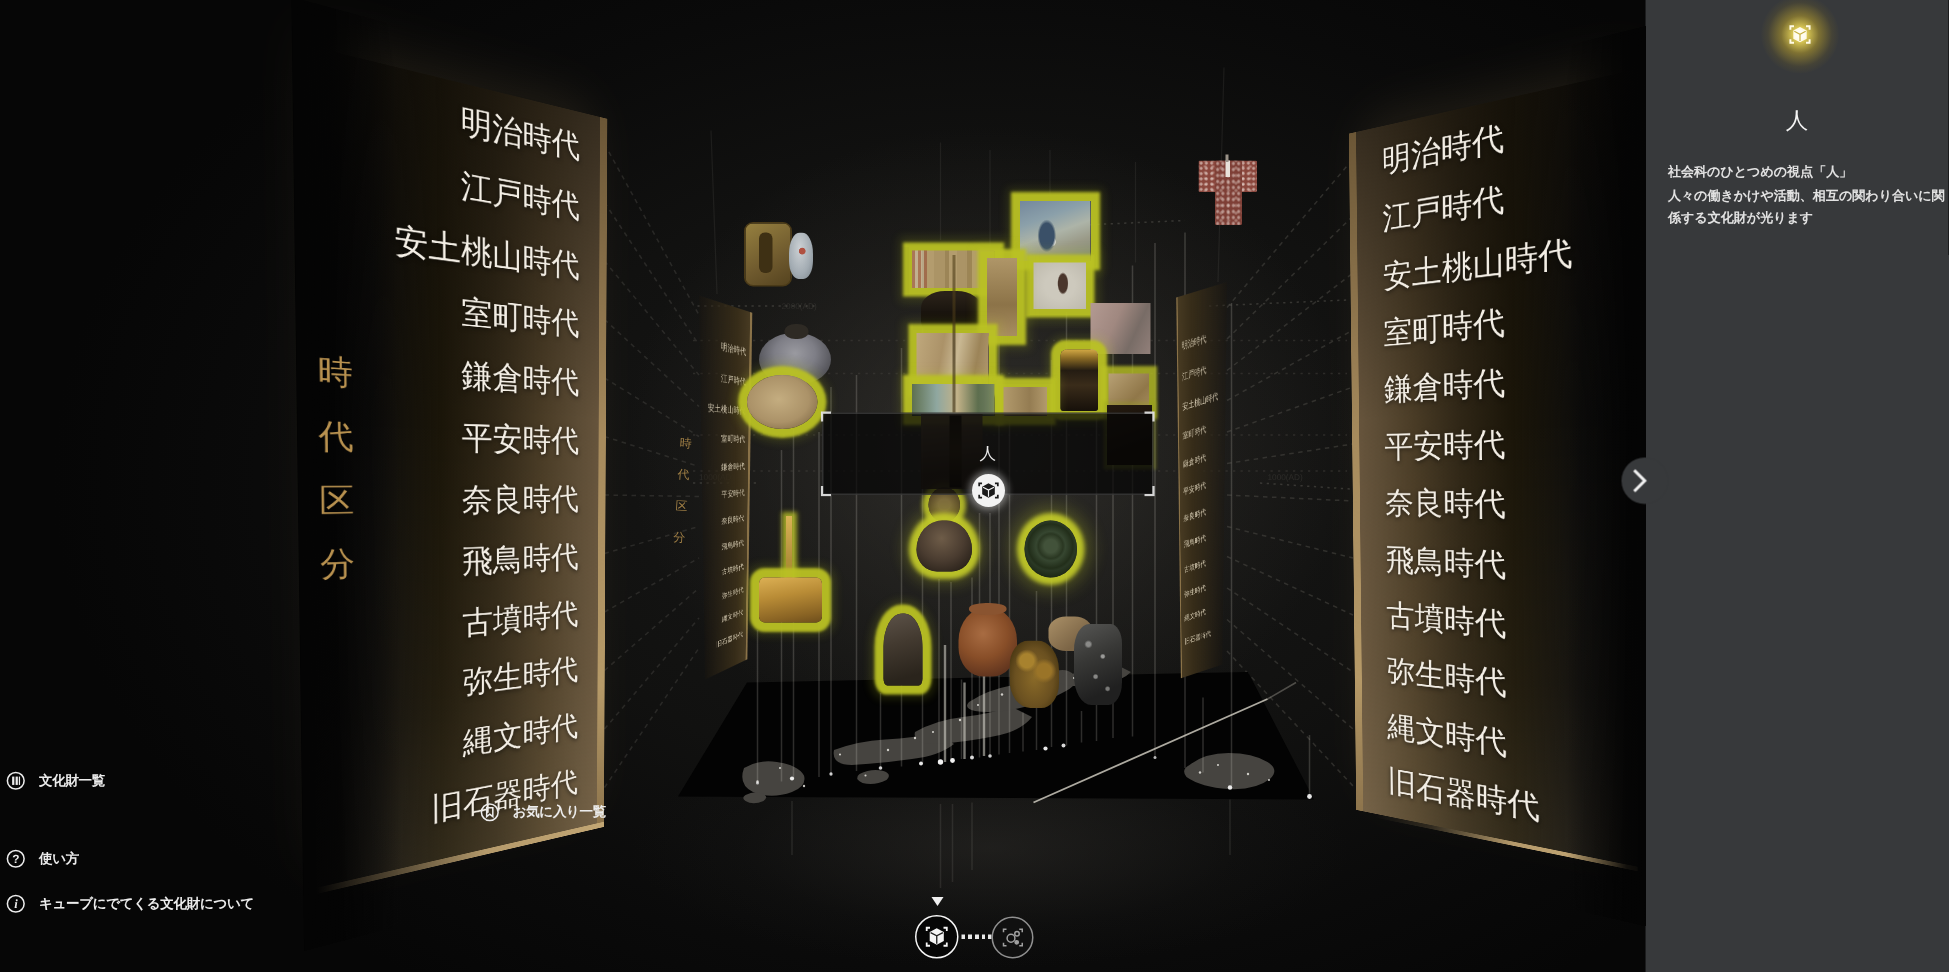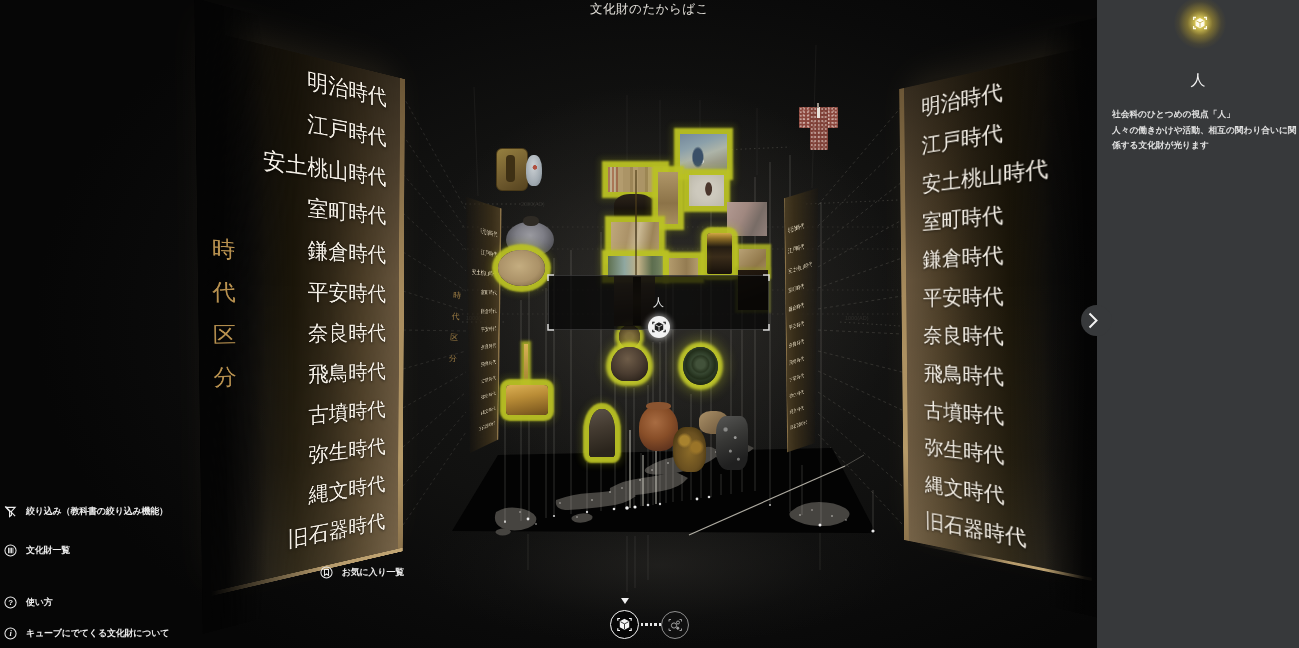--- a/index.html
+++ b/index.html
@@ -365,30 +365,23 @@
 <div class="panelrow">平安時代</div>
 <div class="panelrow">奈良時代</div>
 <div class="panelrow">飛鳥時代</div>
 <div class="panelrow">古墳時代</div>
 <div class="panelrow">弥生時代</div>
 <div class="panelrow">縄文時代</div>
 <div class="panelrow">旧石器時代</div>
 </div>
 </div>
 
-<div id="title" class="abs" style="left:0;top:1px;width:1299px;text-align:center;font-size:12.5px;color:#e3e0da;letter-spacing:0.5px;">文化財のたからばこ</div>
 
 <div id="menu" class="abs" style="left:4px;top:496px;width:400px;color:#ececec;font-size:9px;font-weight:bold;letter-spacing:-0.2px;">
 
-<div style="height:30.5px;display:flex;align-items:center;">
-<svg width="13" height="13" viewBox="0 0 14 14" style="margin-right:9px;">
-            <path d="M2 2.5 h10 l-4 4.5 v4 l-2 1.5 v-5.5 Z" fill="none" stroke="#ececec" stroke-width="1.2"></path>
-            <line x1="1.5" y1="1.5" x2="12" y2="12" stroke="#ececec" stroke-width="1.2"></line>
-          </svg>
-絞り込み（教科書の絞り込み機能）</div>
 
 <div style="height:30.5px;display:flex;align-items:flex-end;">
 <svg width="13" height="13" viewBox="0 0 14 14" style="margin-right:9px;">
             <circle cx="7" cy="7" r="6" fill="none" stroke="#ececec" stroke-width="1.1"></circle>
             <rect x="4.4" y="4" width="1.6" height="6" fill="#ececec"></rect>
             <rect x="6.9" y="4" width="1.6" height="6" fill="#ececec"></rect>
             <rect x="9.2" y="4" width="0.9" height="6" fill="#ececec"></rect>
           </svg>
 文化財一覧</div>
 

